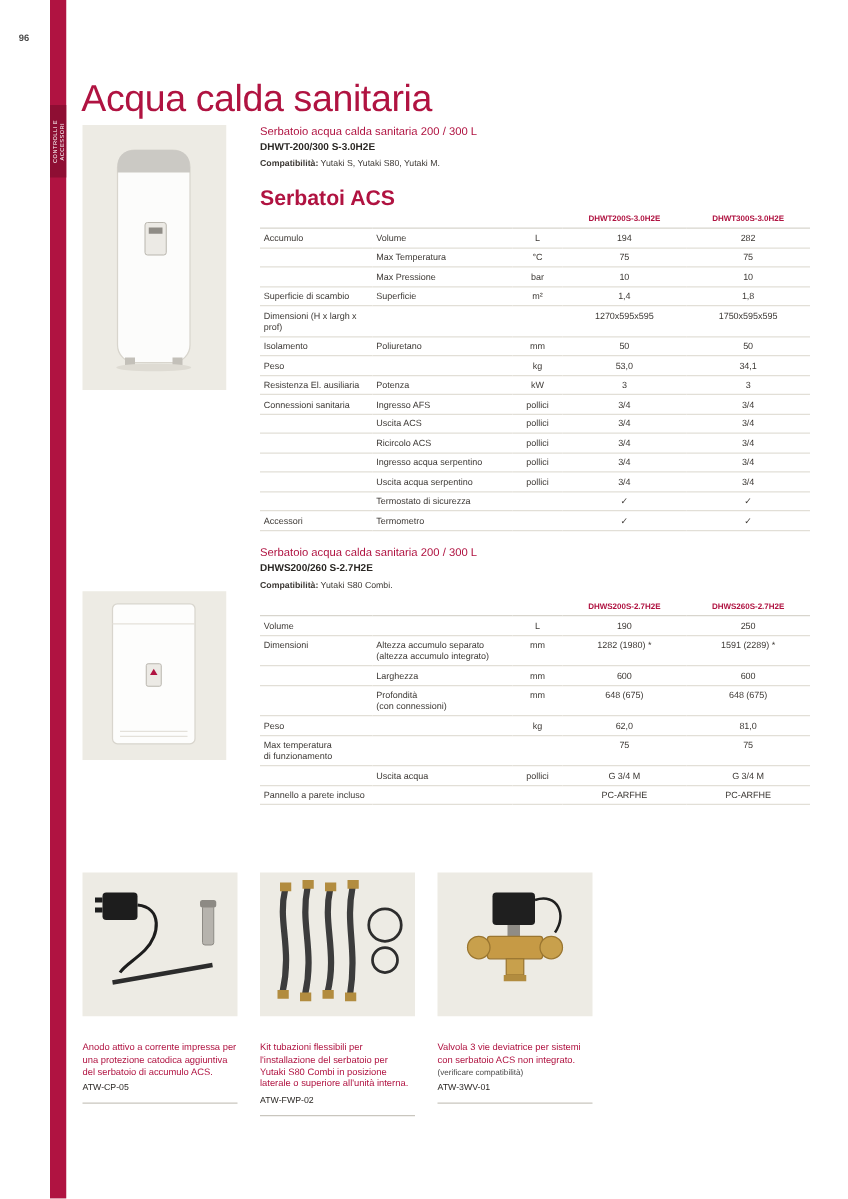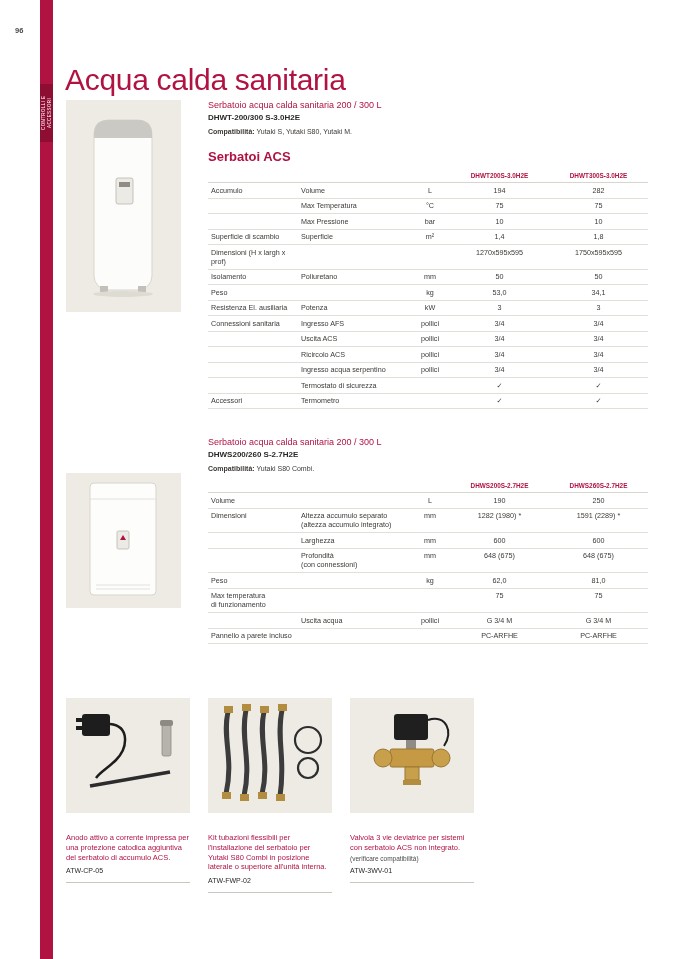--- a/index.html
+++ b/index.html
@@ -25,21 +25,21 @@
   
   .img-box{position:absolute;background:var(--imgbg);display:flex;align-items:center;justify-content:center;}
   .img-tank{left:66px;top:100px;width:115px;height:212px;}
   .img-wall{left:66px;top:473px;width:115px;height:135px;}
 
   
   .prod-title{position:absolute;left:208px;font-size:9px;color:var(--accent);}
   .prod-model{position:absolute;left:208px;font-size:8px;font-weight:bold;color:#2b2825;}
   .prod-compat{position:absolute;left:208px;font-size:7px;color:#3d3935;}
   .prod-compat b{font-weight:bold;}
-  .table-heading{position:absolute;left:208px;top:149px;font-size:13px;color:var(--accent);}
+  .table-heading{position:absolute;left:208px;top:149px;font-size:17px;color:var(--accent);}
 
   
   table.spec{position:absolute;left:208px;width:440px;border-collapse:collapse;font-size:7.2px;color:var(--ink);table-layout:fixed;}
   .spec-1{top:169px;}
   .spec-2{top:479px;}
   .spec th{font-size:6.4px;color:var(--accent);font-weight:bold;text-align:center;padding:3px 2px;border-bottom:1px solid #d8d5cd;}
   .spec td{padding:2.5px 3px 3px 3px;border-bottom:1px solid var(--hairline);vertical-align:top;white-space:pre-line;line-height:1.25;}
   .spec .c0{width:90px;}
   .spec .c1{width:112px;}
   .spec .c2{width:40px;text-align:center;}
@@ -167,20 +167,27 @@
         <tr>
           <td class="c0"></td>
           <td class="c1">Ricircolo ACS</td>
           <td class="c2">pollici</td>
           <td class="c3">3/4</td>
           <td class="c4">3/4</td>
         </tr>
         <tr>
           <td class="c0"></td>
           <td class="c1">Ingresso acqua serpentino</td>
+          <td class="c2">pollici</td>
+          <td class="c3">3/4</td>
+          <td class="c4">3/4</td>
+        </tr>
+        <tr>
+          <td class="c0"></td>
+          <td class="c1">Uscita acqua serpentino</td>
           <td class="c2">pollici</td>
           <td class="c3">3/4</td>
           <td class="c4">3/4</td>
         </tr>
         <tr>
           <td class="c0"></td>
           <td class="c1">Termostato di sicurezza</td>
           <td class="c2"></td>
           <td class="c3">✓</td>
           <td class="c4">✓</td>

